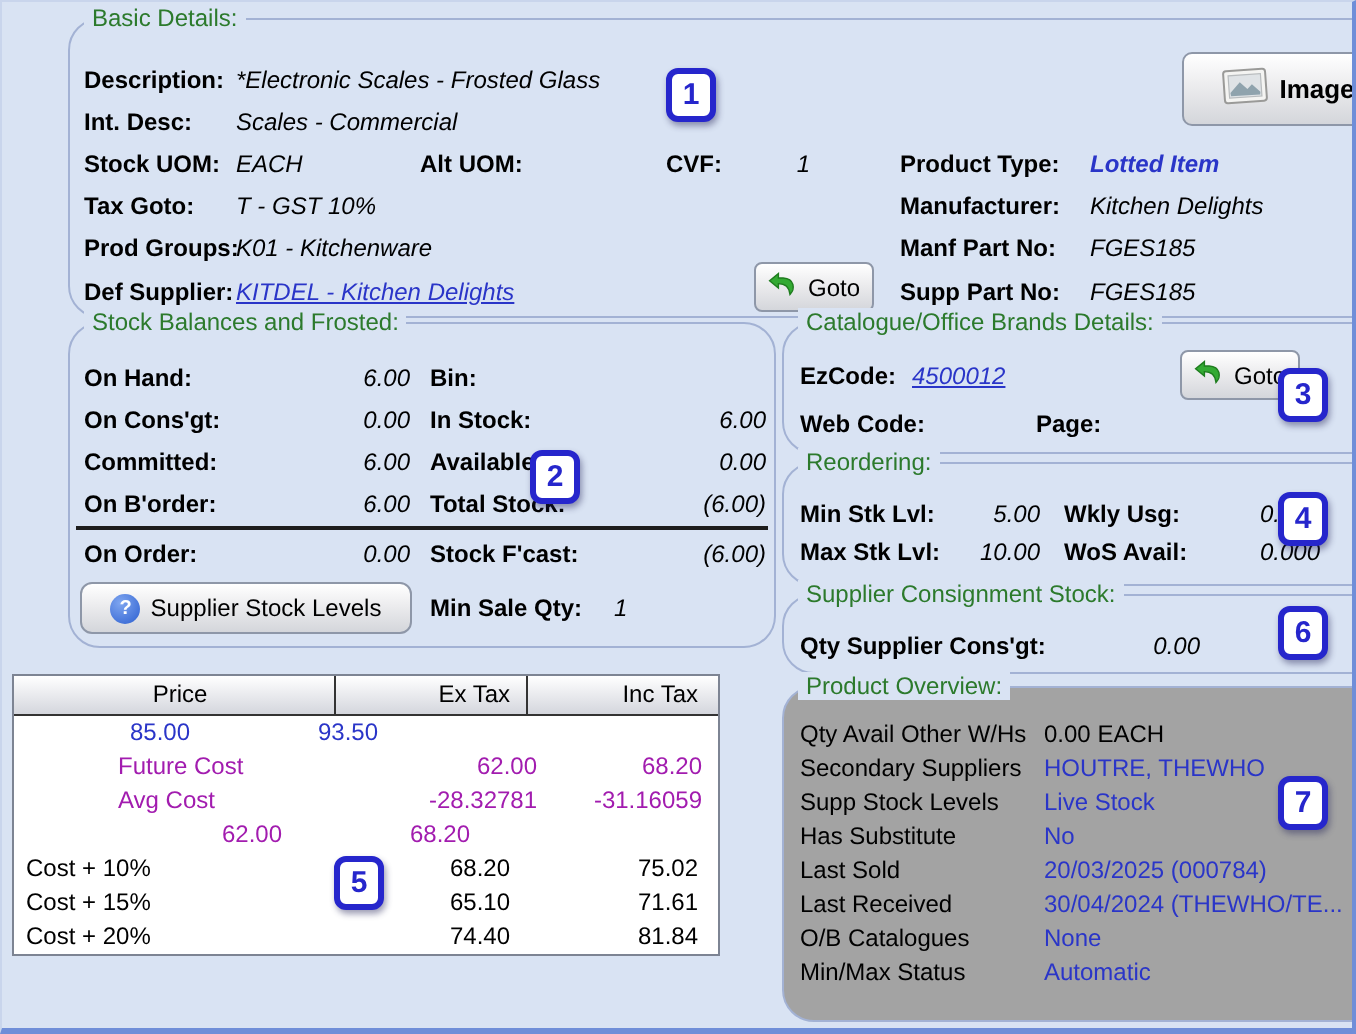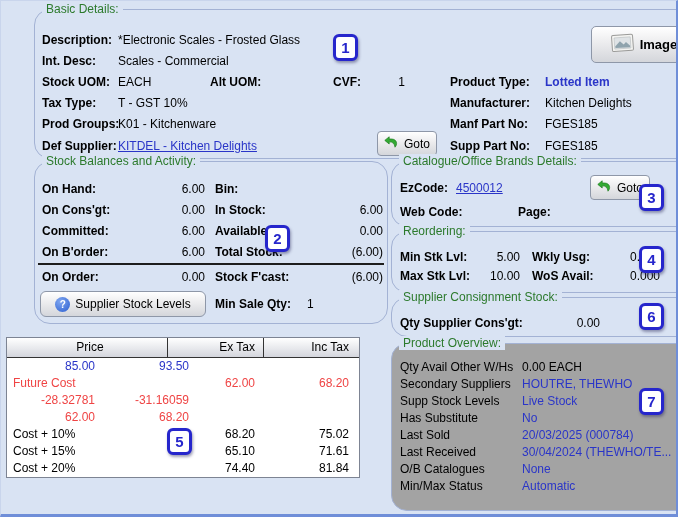--- a/index.html
+++ b/index.html
@@ -11,21 +11,21 @@
     background:#d9e3f3;
     border-top:1px solid #c9d5ec; border-left:1px solid #c9d5ec;
     border-right:2px solid #6f8ed8; border-bottom:3px solid #6f8ed8;
     overflow:hidden; font-size:12px; color:#000;
   }
 
   .grp { position:absolute; border:1px solid #a3b2d4; border-radius:16px; background:#d9e3f3;margin-left:28px; }
   .gtitle { position:absolute; top:-8px; left:7px; background:#d9e3f3; padding:0 4px; color:#2c7a2c; font-size:12px; white-space:nowrap; }
 
   .lbl { position:absolute; font-weight:bold; white-space:nowrap; }
-  .val { position:absolute; white-space:nowrap; }
+  .val { position:absolute; white-space:nowrap;font-style:italic; }
   .num { text-align:right; }
   .lnk { color:#2a35c8; text-decoration:underline; cursor:pointer; }
   .blue { color:#2a35c8; }
   .boldblue { color:#2a35c8; font-weight:bold;text-align:center; }
 
   .btn {
     position:absolute; display:flex; align-items:center; justify-content:center; gap:5px;
     background:linear-gradient(#ffffff,#ececee 45%,#d4d6db);
     border:1px solid #8e97a8; border-radius:4px; cursor:pointer;
     font-size:12px; color:#000;
@@ -44,21 +44,21 @@
   #price-table { position:absolute; left:5px; top:336px; width:354px; height:141px;
     background:#fff; border:1px solid #7d8493; }
   .pt-header { display:flex; height:20px; background:linear-gradient(#ffffff,#d4d6dd); border-bottom:1px solid #333; }
   .pt-h { line-height:19px;text-align:center; }
   .pt-c1 { width:160px; padding-left:6px; }
   .pt-c2 { width:96px; padding-right:8px; text-align:right; }
   .pt-c3 { width:94px; padding-right:8px; text-align:right; }
   .pt-header .pt-c2, .pt-header .pt-c3 { border-left:1px solid #333;text-align:right; }
   .pt-row { display:flex; height:17px; line-height:17px; }
   .r-blue { color:#2a35c8; }
-  .r-red { color:#ef4444; }
+  .r-red { color:#a21caf;padding-left:46px; }
 
   
   #g-overview { background:#a3a3a3; }
   .ov-lbl { position:absolute; left:8px; white-space:nowrap; }
   .ov-val { position:absolute; left:130px; white-space:nowrap; }
 
   
   .ann {
     position:absolute; width:25px; height:27px; z-index:20;
     background:#fff; border:3px solid #2626cc; border-radius:6px;
@@ -83,21 +83,21 @@
 
     <span class="lbl" style="left:7px;top:65px">Stock UOM:</span>
     <span class="val" style="left:83px;top:65px">EACH</span>
     <span class="lbl" style="left:175px;top:65px">Alt UOM:</span>
     <span class="val" style="left:250px;top:65px"></span>
     <span class="lbl" style="left:298px;top:65px">CVF:</span>
     <span class="val num" style="left:320px;top:65px;width:50px">1</span>
     <span class="lbl" style="left:415px;top:65px">Product Type:</span>
     <span class="val boldblue" style="left:510px;top:65px">Lotted Item</span>
 
-    <span class="lbl" style="left:7px;top:86px">Tax Type:</span>
+    <span class="lbl" style="left:7px;top:86px">Tax Goto:</span>
     <span class="val" style="left:83px;top:86px">T - GST 10%</span>
     <span class="lbl" style="left:415px;top:86px">Manufacturer:</span>
     <span class="val" style="left:510px;top:86px">Kitchen Delights</span>
 
     <span class="lbl" style="left:7px;top:107px">Prod Groups:</span>
     <span class="val" style="left:83px;top:107px">K01 - Kitchenware</span>
     <span class="lbl" style="left:415px;top:107px">Manf Part No:</span>
     <span class="val" style="left:510px;top:107px">FGES185</span>
 
     <span class="lbl" style="left:7px;top:129px">Def Supplier:</span>
@@ -116,21 +116,21 @@
             <rect x="1" y="2" width="21" height="16" rx="1.5" fill="#f4f4f2" stroke="#9a9a98" transform="rotate(-4 11 10)"></rect>
             <rect x="3.4" y="4.4" width="16.2" height="11.2" fill="#dfe3e6" stroke="#b8bcbe" stroke-width="0.6" transform="rotate(-4 11 10)"></rect>
             <path d="M4 13 L9 8 L12.6 11.6 L15 9.4 L19 13.4 L18.8 14.8 L4.2 14.6 Z" fill="#8fa3ad" transform="rotate(-4 11 10)"></path>
           </svg></span>
       <span>Image</span>
     </button>
   </div>
   <div class="ann" style="left:332px;top:33px">1</div>
 
   <div class="grp" style="left:5px;top:160px;width:354px;height:163px">
-    <span class="gtitle">Stock Balances and Activity:</span>
+    <span class="gtitle">Stock Balances and Frosted:</span>
 
     <span class="lbl" style="left:7px;top:20px">On Hand:</span>
     <span class="val num" style="left:95px;top:20px;width:75px">6.00</span>
     <span class="lbl" style="left:180px;top:20px">Bin:</span>
     <span class="val num" style="left:266px;top:20px;width:82px"></span>
 
     <span class="lbl" style="left:7px;top:41px">On Cons'gt:</span>
     <span class="val num" style="left:95px;top:41px;width:75px">0.00</span>
     <span class="lbl" style="left:180px;top:41px">In Stock:</span>
     <span class="val num" style="left:266px;top:41px;width:82px">6.00</span>
@@ -211,20 +211,21 @@
     <div class="pt-row r-blue">
       <div class="pt-c2 num">85.00</div>
       <div class="pt-c3 num">93.50</div>
     </div>
     <div class="pt-row r-red">
       <div class="pt-c1">Future Cost</div>
       <div class="pt-c2 num">62.00</div>
       <div class="pt-c3 num">68.20</div>
     </div>
     <div class="pt-row r-red">
+      <div class="pt-c1">Avg Cost</div>
       <div class="pt-c2 num">-28.32781</div>
       <div class="pt-c3 num">-31.16059</div>
     </div>
     <div class="pt-row r-red">
       <div class="pt-c2 num">62.00</div>
       <div class="pt-c3 num">68.20</div>
     </div>
     <div class="pt-row">
       <div class="pt-c1">Cost + 10%</div>
       <div class="pt-c2 num">68.20</div>

